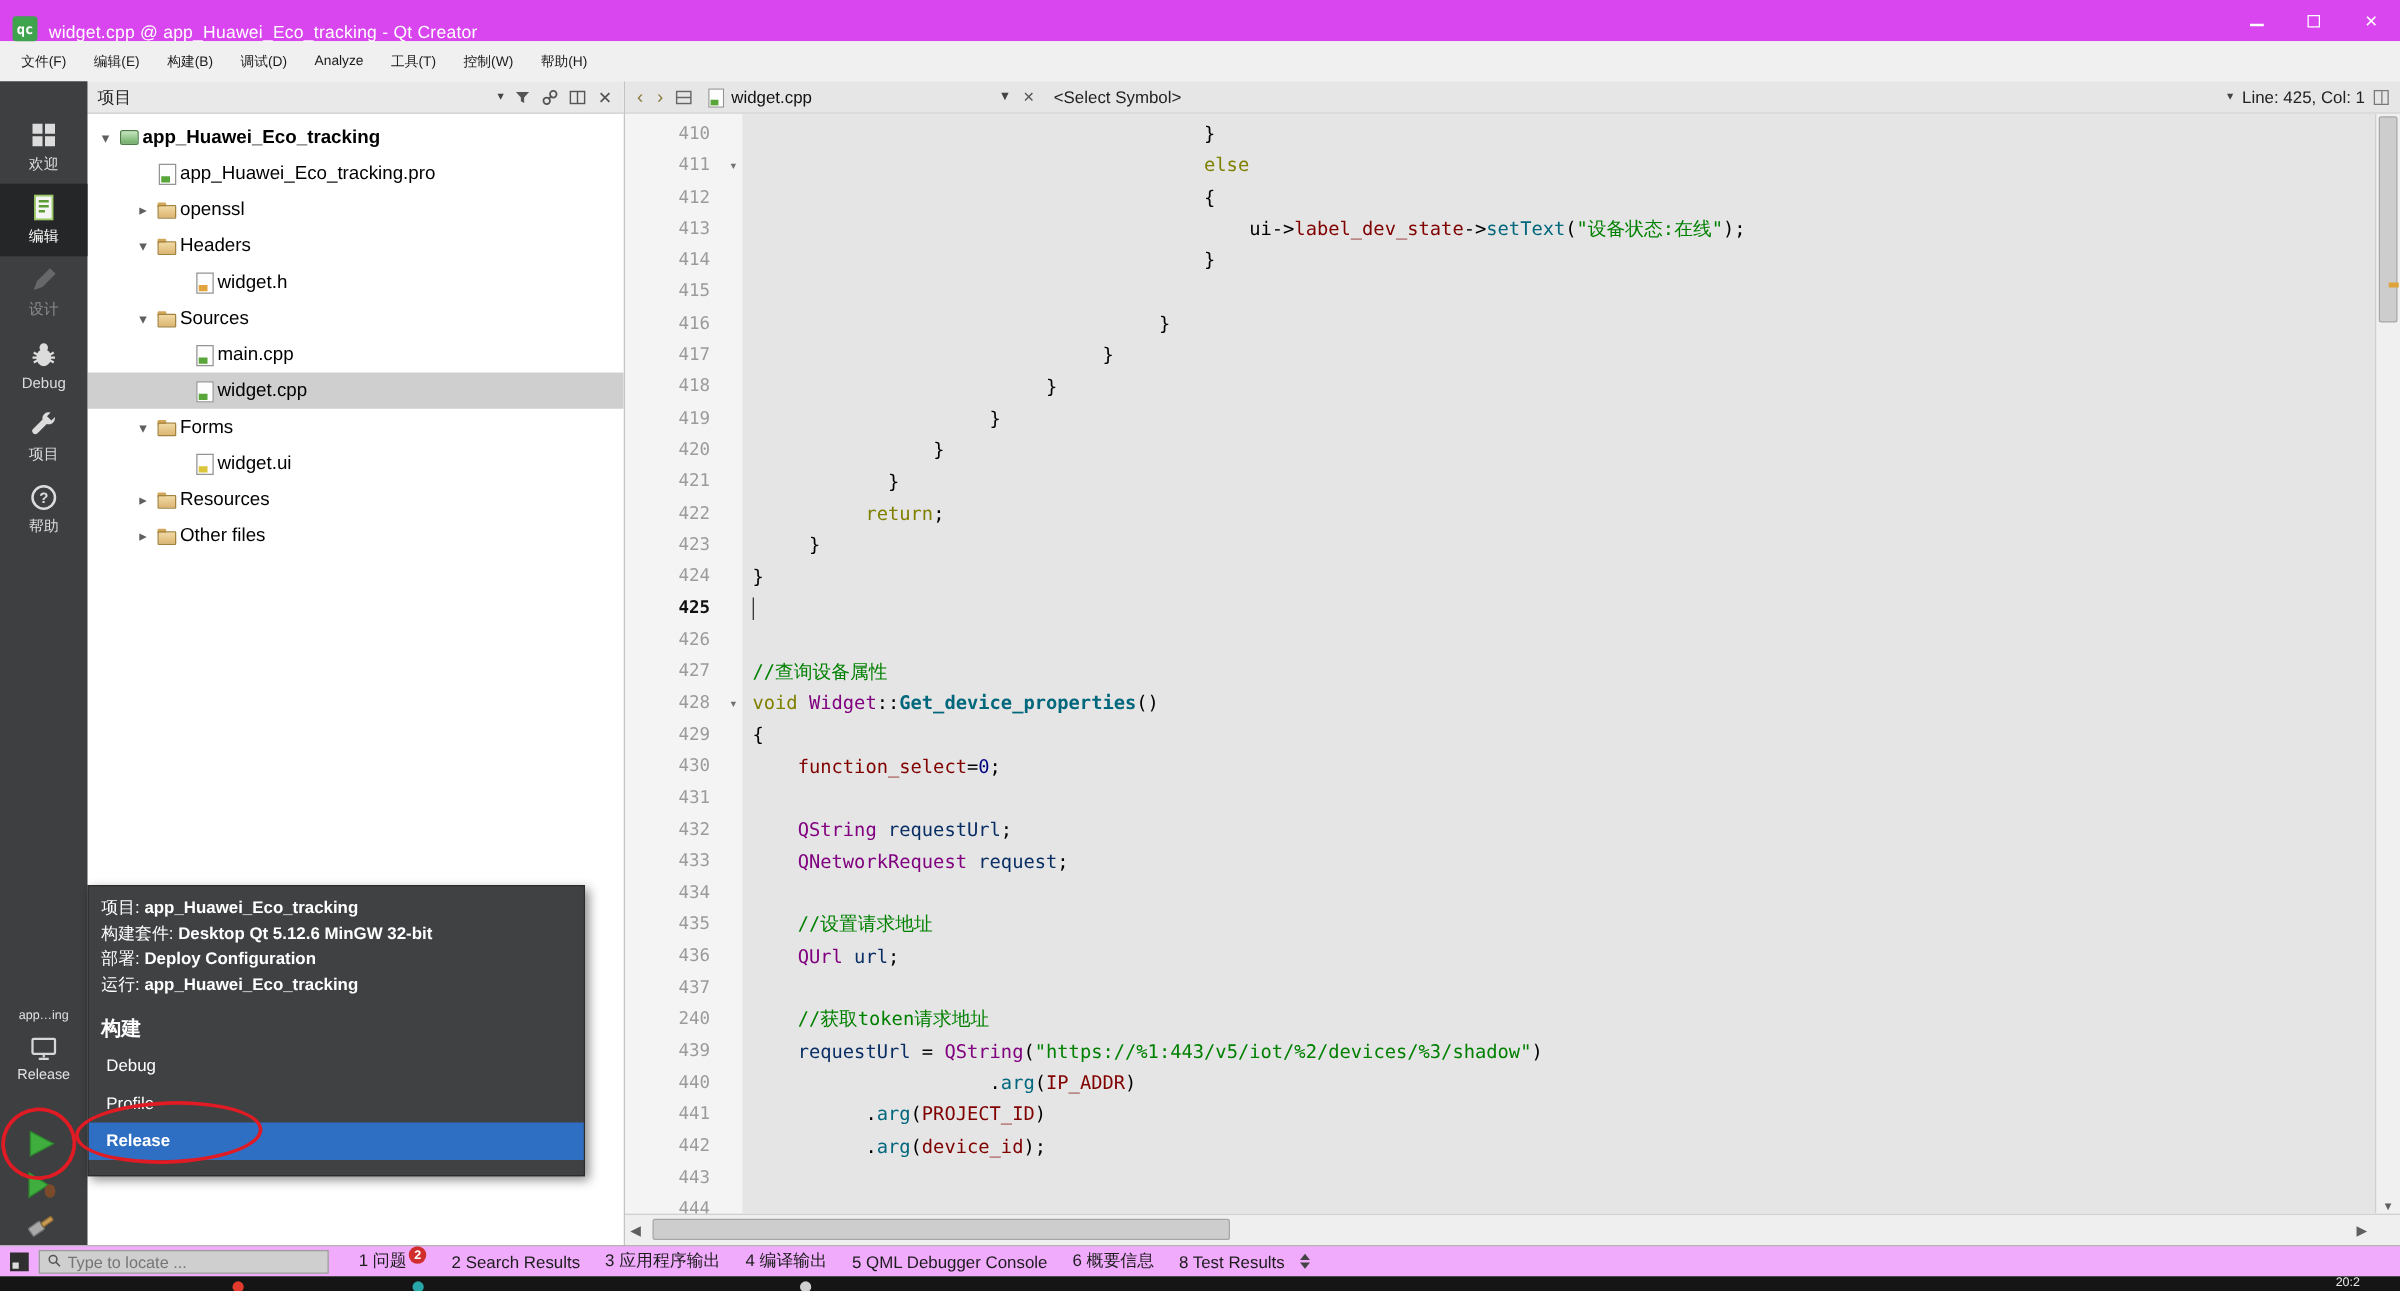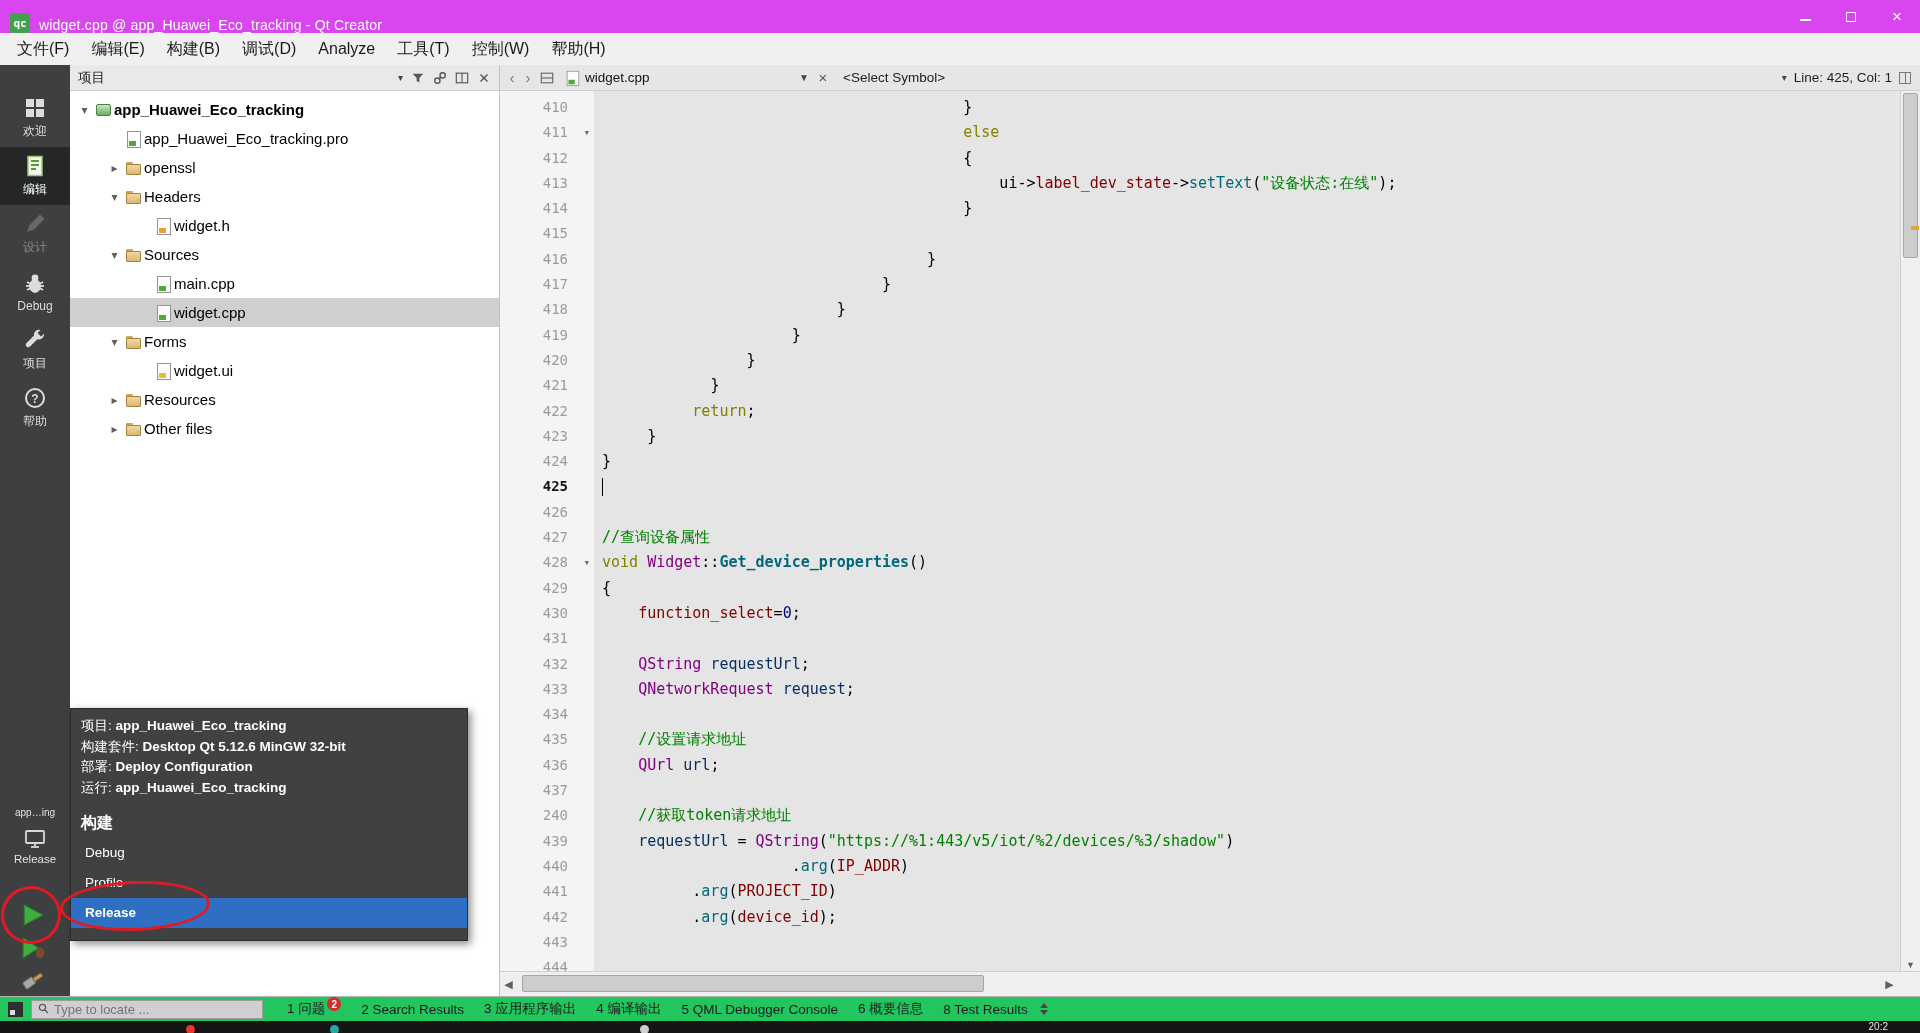--- a/index.html
+++ b/index.html
@@ -11,21 +11,21 @@
   .titlebar{height:33px;background:#d946ef;display:flex;align-items:flex-end;color:#fff}
   .appicon{width:20px;height:20px;margin:0 9px 0 10px;background:#3fa34d;border-radius:3px;color:#fff;font-weight:bold;font-size:11px;display:flex;align-items:center;justify-content:center;font-family:"DejaVu Sans Mono",monospace}
   .wtitle{font-size:14px;letter-spacing:.2px}
   .wincontrols{margin-left:auto;display:flex;height:100%}
   .wc{width:46px;height:100%;display:flex;align-items:center;justify-content:center;cursor:default}
   .glyph-min{width:11px;border-bottom:2px solid #fff;height:8px}
   .glyph-max{width:10px;height:10px;border:1.5px solid #fff}
   .glyph-close{font-size:17px;line-height:1}
 
   
-  .menubar{height:32px;background:#f0f0f0;display:flex;align-items:center;padding-left:6px;font-size:16px;color:#1a1a1a}
+  .menubar{height:32px;background:#f0f0f0;display:flex;align-items:center;padding-left:6px;font-size:11px;color:#1a1a1a}
   .menu-item{padding:0 11px;height:100%;display:flex;align-items:center}
 
   
   .main{display:flex;height:931px}
 
   
   .modebar{width:70px;background:#3d3f41;position:relative;flex:none}
   .modes{padding-top:24px}
   .mode{height:58px;display:flex;flex-direction:column;align-items:center;justify-content:center;gap:3px;color:#dcdcdc;font-size:12px}
   .mode.active{background:#242627;color:#fff}
@@ -94,21 +94,21 @@
   .vthumb{position:absolute;left:2px;right:2px;top:2px;height:165px;background:#cdcdcd;border:1px solid #a6a6a6;border-radius:2px}
   .vmark{position:absolute;right:1px;width:8px;height:4px;background:#e0a33a;top:135px}
   .varrow{position:absolute;left:0;right:0;bottom:1px;text-align:center;font-size:9px;color:#5f5f5f}
 
   .hscroll{height:25px;background:#efefef;border-top:1px solid #d0d0d0;position:relative}
   .harrow{position:absolute;top:0;bottom:0;width:17px;display:flex;align-items:center;justify-content:center;color:#5f5f5f;font-size:11px}
   .harrow.left{left:0}.harrow.right{right:22px}
   .hthumb{position:absolute;top:3px;height:17px;left:22px;width:462px;background:#cdcdcd;border:1px solid #a6a6a6;border-radius:2px}
 
   
-  .locatorbar{height:25px;background:#22c55e;border-top:1px solid #b4b4b4;display:flex;align-items:center;padding-left:5px}
+  .locatorbar{height:25px;background:#f0abfc;border-top:1px solid #b4b4b4;display:flex;align-items:center;padding-left:5px}
   .pane-toggle{width:15px;height:15px;background:#2f2f2f;position:relative;margin:0 8px 0 3px;flex:none}
   .pane-toggle::after{content:"";position:absolute;left:2px;bottom:2px;width:5px;height:5px;background:#ddd}
   .locator-field{display:flex;align-items:center;width:232px;height:19px;background:#cfcfcf;border:1px solid #9c9c9c;margin-right:14px;padding:0 6px;gap:5px;flex:none}
   .locator-field svg{width:11px;height:11px;flex:none}
   .locator-field input{border:none;background:transparent;outline:none;font-size:13px;color:#4a4a4a;width:100%;font-family:inherit}
   .pane-btn{padding:0 10px;font-size:13.5px;color:#1c1c1c;display:flex;align-items:center;white-space:nowrap}
   .badge{margin-left:2px;width:14px;height:14px;border-radius:50%;background:#d22d2d;color:#fff;font-size:10px;font-weight:bold;display:inline-flex;align-items:center;justify-content:center;transform:translateY(-5px)}
   .pane-arrows{margin-left:2px;display:flex;flex-direction:column;gap:2px}
   .tri-up{width:0;height:0;border-left:4px solid transparent;border-right:4px solid transparent;border-bottom:5px solid #444}
   .tri-down{width:0;height:0;border-left:4px solid transparent;border-right:4px solid transparent;border-top:5px solid #444}

